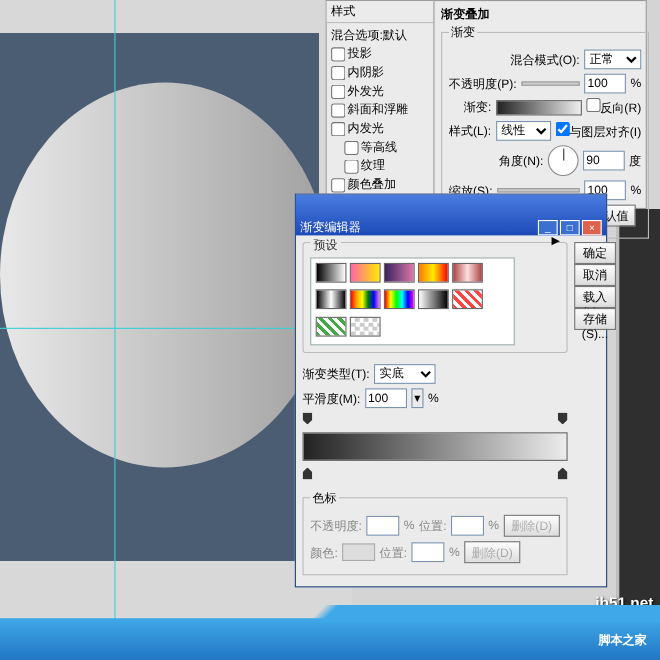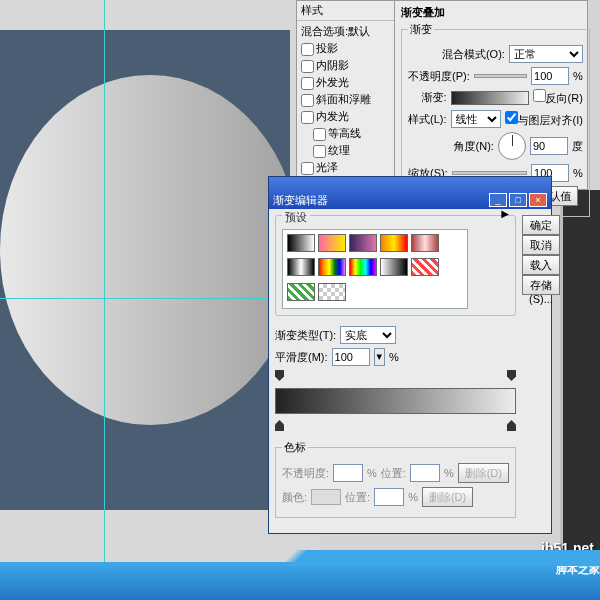--- a/index.html
+++ b/index.html
@@ -17,21 +17,21 @@
 .overlay-panel{position:absolute;left:394px;top:0;width:194px;height:190px;background:#ebebeb;border:1px solid #999;padding:4px 6px}
 .rowf{display:flex;align-items:center;gap:4px;margin:4px 0;white-space:nowrap;justify-content:flex-end}
 .rowf label{flex:0 0 auto}
 .sel{border:1px solid #7a93b0;background:#fff;height:18px;font-size:11px}
 .inp{border:1px solid #7a93b0;background:#fff;height:18px;width:38px;padding:0 2px;font-size:11px}
 .gradbar{height:14px;width:78px;border:1px solid #666;background:linear-gradient(90deg,#222,#eee)}
 .btn{border:1px solid #777;background:linear-gradient(#fdfdfd,#ddd);padding:2px 6px;height:20px;font-size:11px;cursor:default}
 .dial{width:28px;height:28px;border:1px solid #888;border-radius:50%;background:#fff;position:relative}
 .dial::after{content:"";position:absolute;left:13px;top:2px;width:1px;height:11px;background:#333}
 .ge-dialog{position:absolute;left:268px;top:176px;width:284px;height:358px;background:#ebebeb;border:1px solid #1a3f7a}
-.ge-title{height:24px;background:linear-gradient(#4a7de0,#1c49b8);color:#fff;display:flex;align-items:flex-start;padding:16px 4px}
+.ge-title{height:37px;background:linear-gradient(#4a7de0,#1c49b8);color:#fff;display:flex;align-items:flex-end;padding:0 4px}
 .ge-title .name{flex:1;font-size:11px}
 .winbtn{width:18px;height:14px;margin-left:2px;border:1px solid #fff;font-size:9px;display:flex;align-items:center;justify-content:center}
 .wb-min{background:#3d6fd0;color:#fff}
 .wb-max{background:#3d6fd0;color:#fff}
 .wb-close{background:#e0614c;color:#fff}
 .ge-body{padding:6px;display:flex;gap:6px}
 .ge-left{flex:1}
 .ge-right{width:62px;display:flex;flex-direction:column;gap:0}
 .fs{border:1px solid #bbb;border-radius:3px;padding:6px;margin-bottom:8px}
 .fs .lg{position:relative;top:-12px;background:#ebebeb;padding:0 3px;font-size:11px;color:#333}
@@ -47,21 +47,21 @@
 .sw8{background:linear-gradient(90deg,#ff0000,#ffff00,#00ff00,#00ffff,#0000ff,#ff00ff)}
 .sw9{background:linear-gradient(90deg,#fff,#000)}
 .sw10{background:repeating-linear-gradient(45deg,#f44,#f44 3px,#fff 3px,#fff 6px)}
 .sw11{background:repeating-linear-gradient(45deg,#4a4,#4a4 3px,#fff 3px,#fff 6px)}
 .sw12{background:repeating-conic-gradient(#ccc 0 25%,#fff 0 50%) 0 0/8px 8px}
 .longfield{flex:1;border:1px solid #7a93b0;background:#fff;height:18px;padding:0 3px}
 .gradedit{height:26px;border:1px solid #666;background:linear-gradient(90deg,#222,#ececec);margin:6px 0}
 .gradtrack{height:12px;position:relative}
 .stop{position:absolute;width:9px;height:11px;background:#333;clip-path:polygon(50% 0,100% 40%,100% 100%,0 100%,0 40%)}
 .watermark{position:absolute;right:6px;bottom:44px;font-size:14px;color:#fff;font-weight:bold;text-shadow:1px 1px 2px #000}
-.footer{position:absolute;left:0;bottom:0;width:600px;height:38px;background:linear-gradient(#3fa8e8,#2277c4);color:#fff;display:flex;justify-content:flex-end;font-size:16px;font-weight:bold}
+.footer{position:absolute;left:0;bottom:0;width:600px;height:38px;background:linear-gradient(#3fa8e8,#2277c4);color:#fff;display:flex;align-items:center;justify-content:flex-end;padding-right:12px;font-size:16px;font-weight:bold}
 .footer::before{content:"";position:absolute;left:0;top:-12px;width:100%;height:16px;background:linear-gradient(135deg,transparent 48%,#3fa8e8 50%)}
 .darkcol{position:absolute;right:0;top:190px;width:40px;height:360px;background:#2f2f2f;border-left:3px solid #bfbfbf}
 fieldset{border:1px solid #bbb;padding:4px 6px 6px}
 legend{font-size:11px;padding:0 2px}
 </style>
 </head>
 <body>
 
 <div class="canvas">
   <div class="photo"></div>
@@ -76,32 +76,31 @@
   <div class="hdr">样式</div>
   <div class="body">
     <div style="padding:1px 0">混合选项:默认</div>
     <label><input type="checkbox" style=""><span>投影</span></label>
     <label><input type="checkbox" style=""><span>内阴影</span></label>
     <label><input type="checkbox" style=""><span>外发光</span></label>
     <label><input type="checkbox" style=""><span>斜面和浮雕</span></label>
     <label><input type="checkbox" style=""><span>内发光</span></label>
     <label style="padding-left:12px"><input type="checkbox" style=""><span>等高线</span></label>
     <label style="padding-left:12px"><input type="checkbox" style=""><span>纹理</span></label>
-    <label><input type="checkbox" style=""><span>光泽</span></label>
     <label><input type="checkbox" style=""><span>颜色叠加</span></label>
   </div>
 </div>
 
 <div class="overlay-panel">
   <div style="font-weight:bold;margin-bottom:2px">渐变叠加</div>
   <fieldset>
     <legend>渐变</legend>
     <div class="rowf">
       <label>混合模式(O):</label>
-      <select class="sel" style="width:74px"><option>正常</option></select>
+      <select class="sel" style="width:52px"><option>正常</option></select>
     </div>
     <div class="rowf">
       <label>不透明度(P):</label>
       <div style="flex:1;height:4px;background:#ccc;border:1px solid #999"></div>
       <input class="inp" value="100" style="">
       <span>%</span>
     </div>
     <div class="rowf">
       <label>渐变:</label>
       <div class="gradbar"></div>

